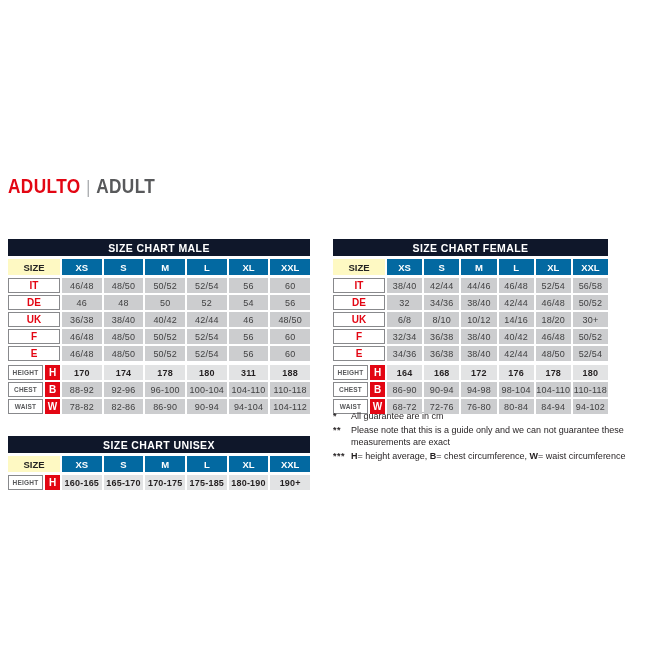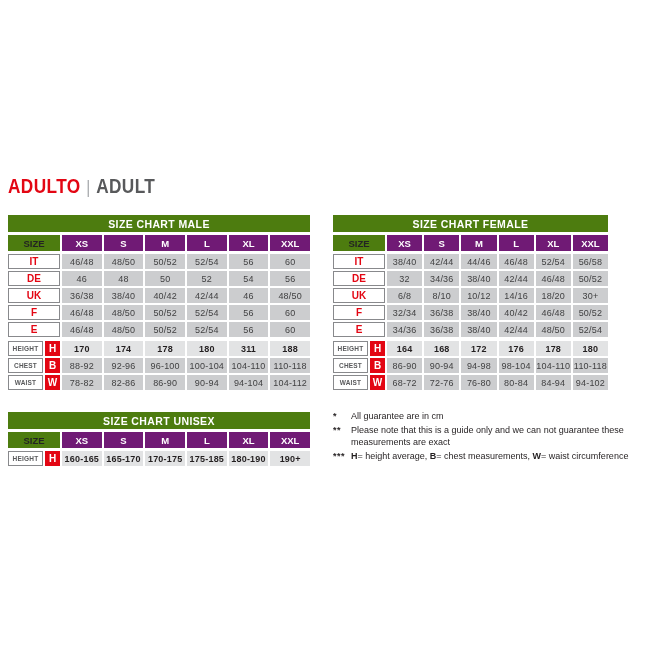--- a/index.html
+++ b/index.html
@@ -20,37 +20,38 @@
   .title .t-sep{color:#a7a9ac;font-size:19px;font-weight:400;padding:0 1px;}
   .title .t-gray{color:#58595b;font-size:21px;font-weight:bold;letter-spacing:.5px;}
 
   
   .chart{position:absolute;}
   #male-chart  {left:8px;  top:215px;width:302px;}
   #female-chart{left:333px;top:215px;width:275px;}
   #unisex-chart{left:8px;  top:412px;width:302px;}
 
   .banner{
-    height:17px;background:#4d7c0f;color:#ffffff;
+    height:17px;background:#0f172a;color:#ffffff;
     display:flex;align-items:center;justify-content:center;
     font-size:10.5px;font-weight:bold;letter-spacing:.4px;
     margin-bottom:3px;
+    margin-top:24px;
   }
   .trow{
     display:grid;grid-template-columns:52px repeat(6,1fr);
     column-gap:2px;height:15px;margin-bottom:2px;
   }
   .trow.hdr-row{height:16px;margin-bottom:3px;}
   .trow.measure-start{margin-top:4px;}
 
   .hcell{
-    background:#701a75;color:#ffffff;font-size:9.5px;font-weight:bold;
-    display:flex;align-items:center;justify-content:center;
-  }
-  .hcell.size-hcell{background:#4d7c0f;color:#232323;}
+    background:#0369a1;color:#ffffff;font-size:9.5px;font-weight:bold;
+    display:flex;align-items:center;justify-content:center;
+  }
+  .hcell.size-hcell{background:#fef9c3;color:#232323;}
 
   .label-cell{
     background:#ffffff;border:1px solid #88898c;box-sizing:border-box;
     color:#e30613;font-size:10px;font-weight:bold;
     display:flex;align-items:center;justify-content:center;
   }
   .vcell{
     background:#cccdcf;color:#414142;font-size:9px;
     display:flex;align-items:center;justify-content:center;
     letter-spacing:.2px;
@@ -308,15 +309,15 @@
   <div class="note-row">
     <span class="note-marker">*</span>
     <span class="note-text">All guarantee are in cm</span>
   </div>
   <div class="note-row">
     <span class="note-marker">**</span>
     <span class="note-text">Please note that this is a guide only and we can not guarantee these measurements are exact</span>
   </div>
   <div class="note-row">
     <span class="note-marker">***</span>
-    <span class="note-text"><b>H</b><span>= height average, </span><b>B</b><span>= chest measurements, </span><b>W</b><span>= waist circumference</span></span>
+    <span class="note-text"><b>H</b><span>= height average, </span><b>B</b><span>= chest circumference, </span><b>W</b><span>= waist circumference</span></span>
   </div>
 </div>
 
 </body></html>

